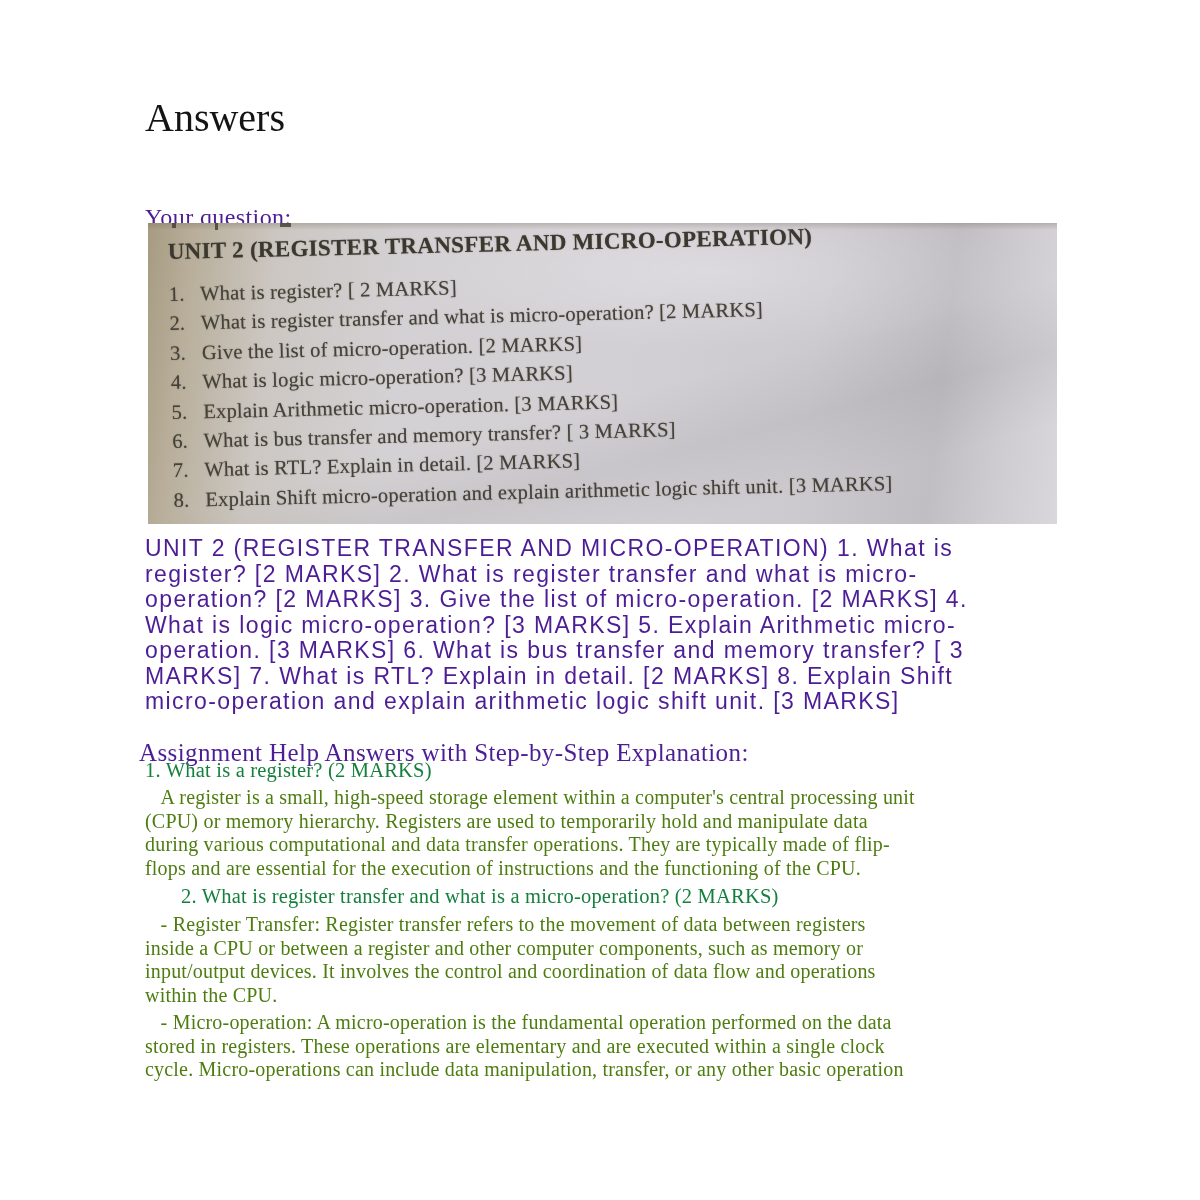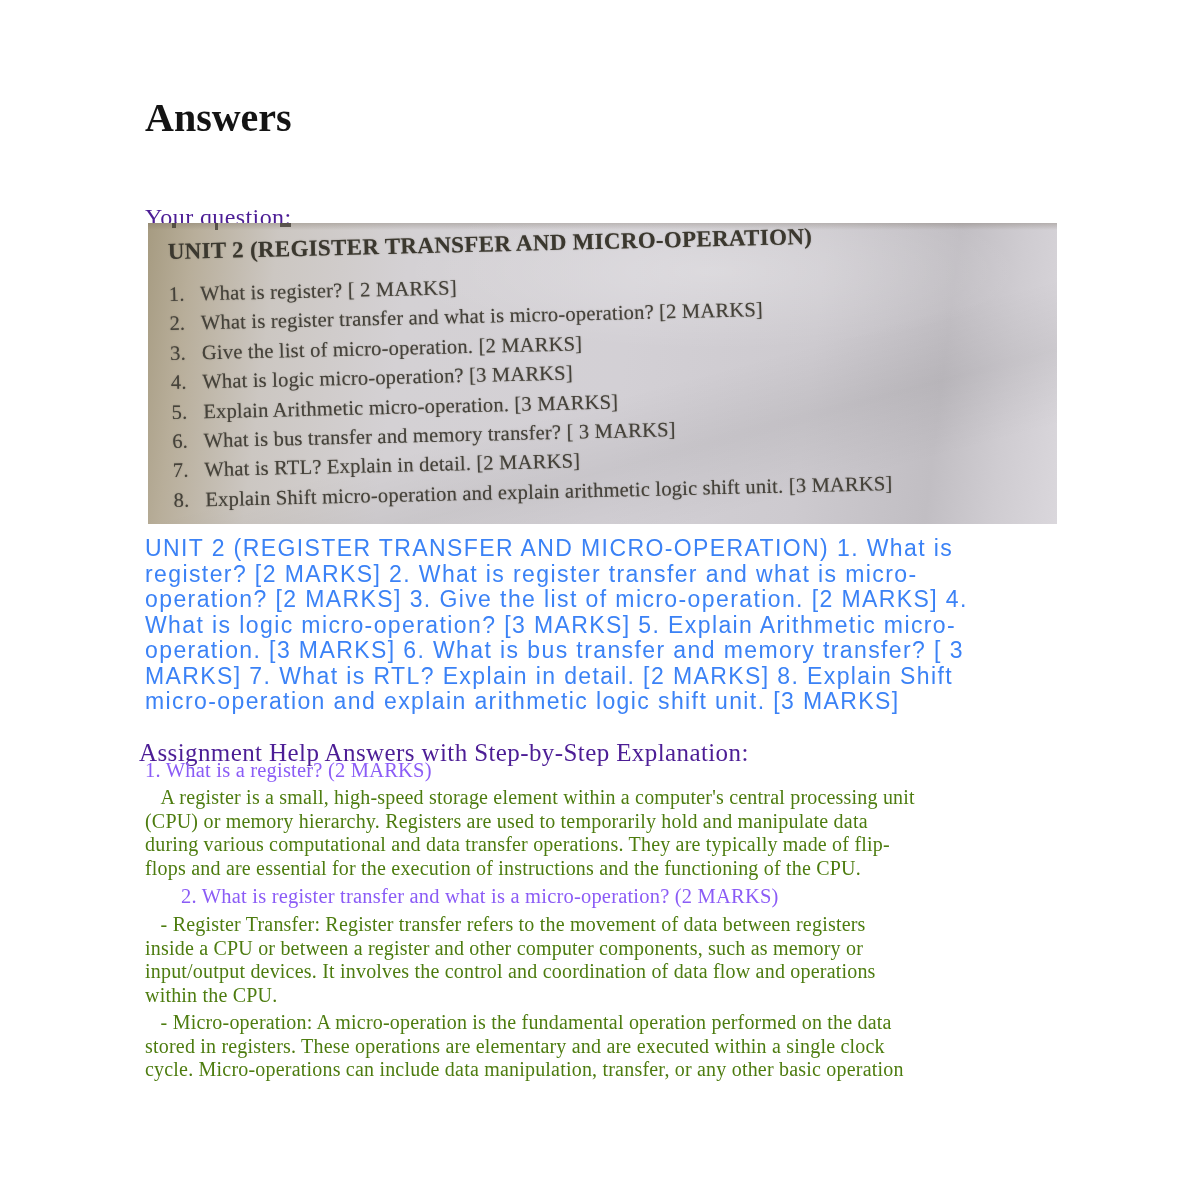--- a/index.html
+++ b/index.html
@@ -4,21 +4,21 @@
 <style>
   html,body{margin:0;padding:0;background:#ffffff;}
   body{width:1200px;height:1200px;position:relative;overflow:hidden;
        font-family:"Liberation Serif",serif;color:#1a1a1a;}
 
   .abs{position:absolute;}
 
   
   #title{left:145px;top:95px;width:960px;}
   #title .t1{font-size:42px;font-weight:bold;line-height:49px;color:#000;}
-  #title .t2{font-size:40px;font-weight:bold;line-height:45px;color:#141414;}
+  #title .t2{font-size:40px;font-weight:normal;line-height:45px;color:#141414;}
 
   
   .blue-head{color:#4c1d95;font-size:24px;line-height:29px;letter-spacing:0.4px;margin-top:8px;}
   #your-question{left:145px;top:195px;}
   #answers-heading{left:139px;top:730px;font-size:25px;}
 
   
   #photo{left:148px;top:223px;width:909px;height:301px;overflow:hidden;
     background:
       radial-gradient(ellipse 55% 42% at 62% 16%, rgba(255,255,255,0.25), rgba(255,255,255,0) 62%),
@@ -33,24 +33,24 @@
     letter-spacing:0.3px;margin:0 0 13px 0;line-height:30px;}
   #photo-items{font-size:20.5px;line-height:29.4px;white-space:pre-wrap;letter-spacing:0.2px;}
   .tick{position:absolute;background:rgba(58,53,44,0.75);}
   #tick-1{left:24px;top:0;width:4px;height:5px;}
   #tick-2{left:67px;top:0;width:3px;height:7px;}
   #tick-3{left:132px;top:0;width:11px;height:4px;}
 
   
   #transcription{left:145px;top:536px;width:900px;
     font-family:"Liberation Sans",sans-serif;font-size:23px;
-    letter-spacing:1.4px;line-height:25.5px;color:#3b82f6;white-space:pre-wrap;}
+    letter-spacing:1.4px;line-height:25.5px;color:#4c1d95;white-space:pre-wrap;}
 
   
-  .q-head{left:145px;font-size:20.5px;line-height:25px;color:#8b5cf6;letter-spacing:0.2px;}
+  .q-head{left:145px;font-size:20.5px;line-height:25px;color:#15803d;letter-spacing:0.2px;}
   #q1-heading{top:758px;}
   #q2-heading{top:884px;margin-left:36px;}
   .answer{left:145px;width:935px;font-size:20px;line-height:23.6px;
     color:#4d7c0f;letter-spacing:0.2px;white-space:pre-wrap;}
   #answer-1{top:786px;}
   #answer-2a{top:913px;}
   #answer-2b{top:1011px;}
 </style>
 </head>
 <body>

